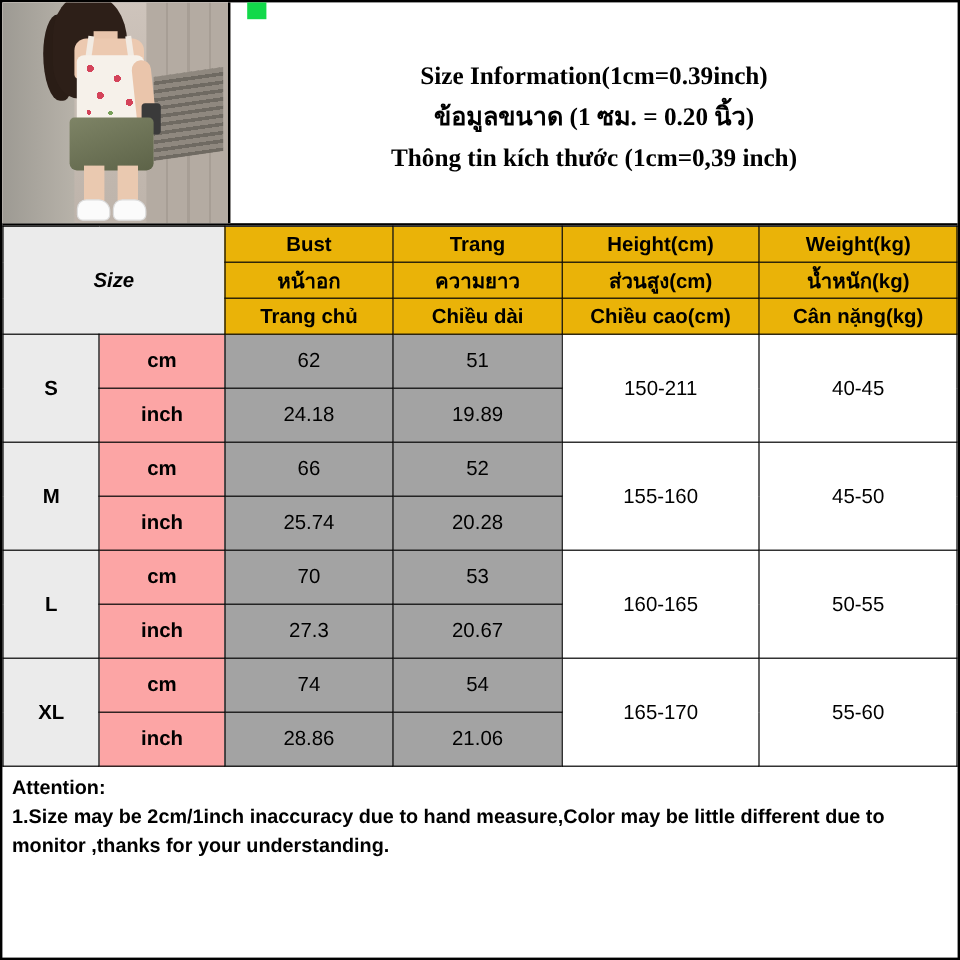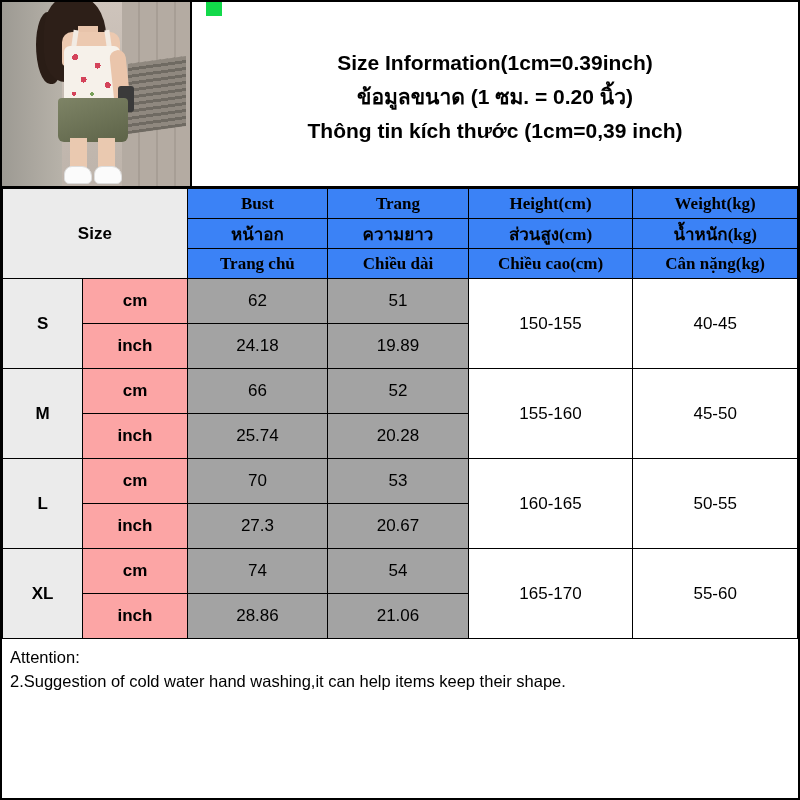--- a/index.html
+++ b/index.html
@@ -163,20 +163,21 @@
     align-items: center;
     justify-content: center;
     padding-top: 6px;
   }
   .title-line {
     font-weight: bold;
     font-size: 21px;
     line-height: 34px;
     text-align: left;
     color: #000;
+    font-family: Liberation Serif, serif;
   }
 
   
   table.size-table {
     border-collapse: collapse;
     table-layout: fixed;
     width: 796px;
   }
   table.size-table td {
     border: 1px solid #000;
@@ -187,33 +188,33 @@
     height: 29px;
   }
   .col-size   { width: 80px; }
   .col-unit   { width: 104px; }
   .col-bust   { width: 140px; }
   .col-length { width: 140px; }
   .col-height { width: 164px; }
   .col-weight { width: 164px; }
 
   td.head {
-    background: #3b82f6;
-    font-weight: bold;
-    font-family: Liberation Serif, serif;
+    background: #eab308;
+    font-weight: bold;
   }
   td.size-cell {
     background: #ebebeb;
     font-weight: bold;
     font-size: 19px;
   }
   td.size-word {
     background: #ebebeb;
     font-weight: bold;
     font-size: 27px;
+    font-style: italic;
   }
   td.unit-cell {
     background: #fca5a5;
     font-weight: bold;
     font-size: 17px;
   }
   td.val {
     background: #a3a3a3;
     font-size: 17px;
   }
@@ -221,20 +222,21 @@
     background: #ffffff;
     font-size: 17px;
   }
   tr.data td { height: 44px; }
 
   
   .attention {
     padding: 6px 0 0 8px;
     font-size: 16.5px;
     line-height: 24px;
+    font-weight: bold;
   }
   .attention div { white-space: normal; }
 </style>
 </head>
 <body>
 
 <div class="page">
 
   <div class="header">
     <div class="photo">
@@ -296,21 +298,21 @@
         <td class="head">Chiều dài</td>
         <td class="head">Chiều cao(cm)</td>
         <td class="head">Cân nặng(kg)</td>
       </tr>
 
       <tr class="data">
         <td class="size-cell" rowspan="2">S</td>
         <td class="unit-cell">cm</td>
         <td class="val">62</td>
         <td class="val">51</td>
-        <td class="span-val" rowspan="2">150-155</td>
+        <td class="span-val" rowspan="2">150-211</td>
         <td class="span-val" rowspan="2">40-45</td>
       </tr>
       <tr class="data">
         <td class="unit-cell">inch</td>
         <td class="val">24.18</td>
         <td class="val">19.89</td>
       </tr>
 
       <tr class="data">
         <td class="size-cell" rowspan="2">M</td>
@@ -351,16 +353,16 @@
       <tr class="data">
         <td class="unit-cell">inch</td>
         <td class="val">28.86</td>
         <td class="val">21.06</td>
       </tr>
     </tbody>
   </table>
 
   <div class="attention">
     <div>Attention:</div>
-    <div>2.Suggestion of cold water hand washing,it can help items keep their shape.</div>
+    <div>1.Size may be 2cm/1inch inaccuracy due to hand measure,Color may be little different due to monitor ,thanks for your understanding.</div>
   </div>
 
 </div>
 
 </body></html>

